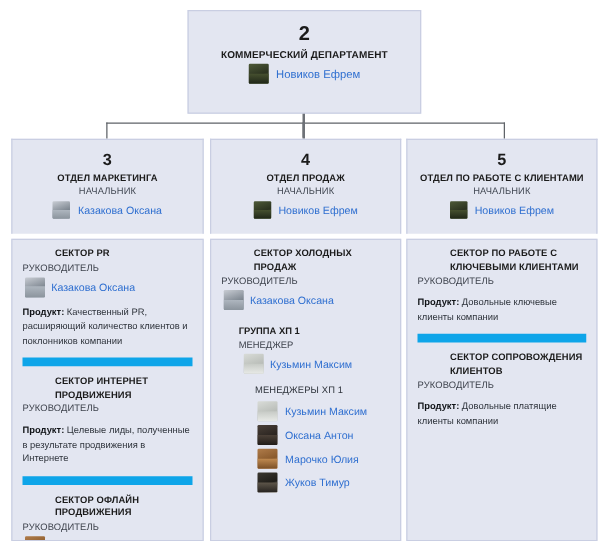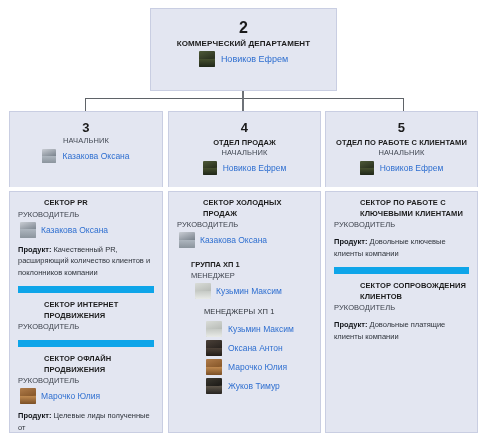--- a/index.html
+++ b/index.html
@@ -247,20 +247,21 @@
 
   <div class="conn conn-v-root"></div>
   <div class="conn conn-h"></div>
   <div class="conn conn-v-l"></div>
   <div class="conn conn-v-m"></div>
   <div class="conn conn-v-r"></div>
 
   <div class="column col-left">
     <div class="box col-head">
       <div class="node-num">3</div>
+      <div class="node-title">ОТДЕЛ МАРКЕТИНГА</div>
       <div class="node-role">НАЧАЛЬНИК</div>
       <div class="person-row">
         <span class="avatar av-kazakova"></span>
         <span class="person-name">Казакова Оксана</span>
       </div>
     </div>
     <div class="box col-body">
 
       <div class="sector">
         <div class="sector-title">СЕКТОР PR</div>
@@ -270,20 +271,23 @@
           <span class="person-name">Казакова Оксана</span>
         </div>
         <div class="product">
           <b>Продукт:</b><span> Качественный PR, расширяющий количество клиентов и поклонников компании</span>
         </div>
       </div>
 
       <div class="sector">
         <div class="sector-title">СЕКТОР ИНТЕРНЕТ ПРОДВИЖЕНИЯ</div>
         <div class="sector-role">РУКОВОДИТЕЛЬ</div>
+        <div class="product">
+          <b>Продукт:</b><span> Целевые лиды, полученные в результате продвижения в Интернете</span>
+        </div>
       </div>
 
       <div class="sector">
         <div class="sector-title">СЕКТОР ОФЛАЙН ПРОДВИЖЕНИЯ</div>
         <div class="sector-role">РУКОВОДИТЕЛЬ</div>
         <div class="person-row">
           <span class="avatar av-marochko"></span>
           <span class="person-name">Марочко Юлия</span>
         </div>
         <div class="product">

